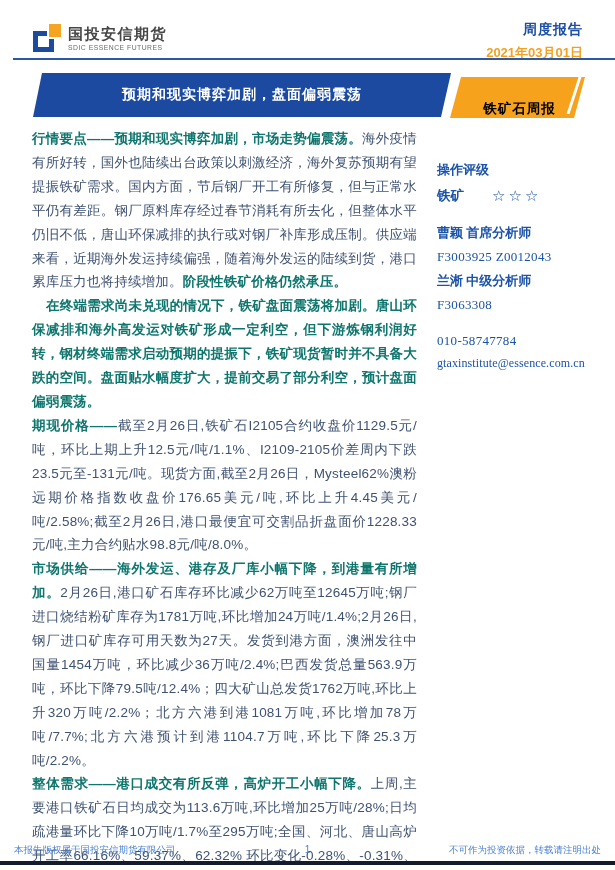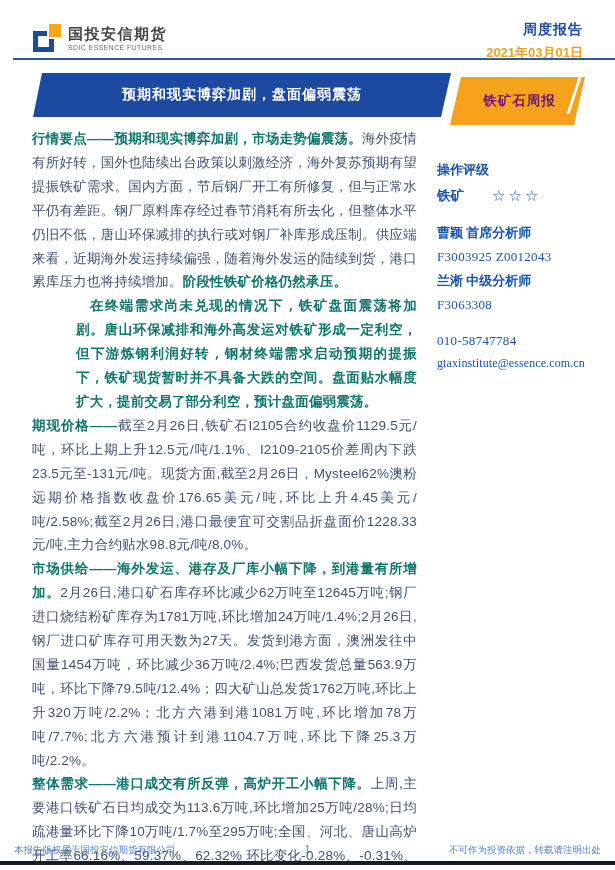--- a/index.html
+++ b/index.html
@@ -31,38 +31,38 @@
   .header-rule { position:absolute; left:13px; right:0; top:58px; height:2px; background:#2d57a7; }
 
   
   .banner-blue {
     position:absolute; left:33px; top:73px; width:418px; height:44px;
     background:#1b4aa0; color:#fff; font-weight:bold; font-size:14px;
     display:flex; align-items:center; justify-content:center; letter-spacing:1px;
     clip-path:polygon(9px 0, 100% 0, calc(100% - 10px) 100%, 0 100%);
   }
   .banner-orange {
-    position:absolute; left:450px; top:77px; width:135px; height:48px;
-    background:#f7a21c; color:#701a75; font-weight:bold; font-size:13.5px;
-    display:flex; align-items:center; justify-content:center; letter-spacing:1px;
+    position:absolute; left:450px; top:77px; width:135px; height:41px;
+    background:#f7a21c; color:#000000; font-weight:bold; font-size:13.5px;
+    display:flex; align-items:flex-end; justify-content:center; letter-spacing:1px;
     clip-path:polygon(11px 0, 100% 0, calc(100% - 11px) 100%, 0 100%);
   }
   .banner-orange .slash {
     position:absolute; right:9px; top:-3px; width:3px; height:40px;
     background:#fff; transform:skewX(-18deg);
   }
   .banner-orange .tag-label { position:relative; padding-left:4px; }
 
   
   .content { position:absolute; left:32px; top:127px; width:385px; }
   .content p {
     margin:0; font-size:13.5px; line-height:23.9px; letter-spacing:0.2px;
     text-align:justify; color:#3e5272;
   }
-  .content p.indent { text-indent:14px;margin-left:44px; }
+  .content p.indent { text-indent:14px; }
   .content b { color:#0f766e; }
 
   
   .sidebar { position:absolute; left:437px; top:161px; width:176px; color:#1b53a8;font-family:Liberation Serif, serif; }
   .sb-rating-label { font-size:13px; font-weight:bold; margin-bottom:8px; }
   .sb-rating-row { display:flex; align-items:flex-end; margin-bottom:19px; }
   .sb-rating-subject { font-size:13.5px; font-weight:bold; }
   .sb-stars { margin-left:28px; font-size:15px; letter-spacing:3px; color:#1b53a8; }
   .sb-analyst-name { font-size:13px; font-weight:bold; margin-bottom:7px; }
   .sb-analyst-code { font-size:13px; margin-bottom:7px; letter-spacing:0.3px; }

